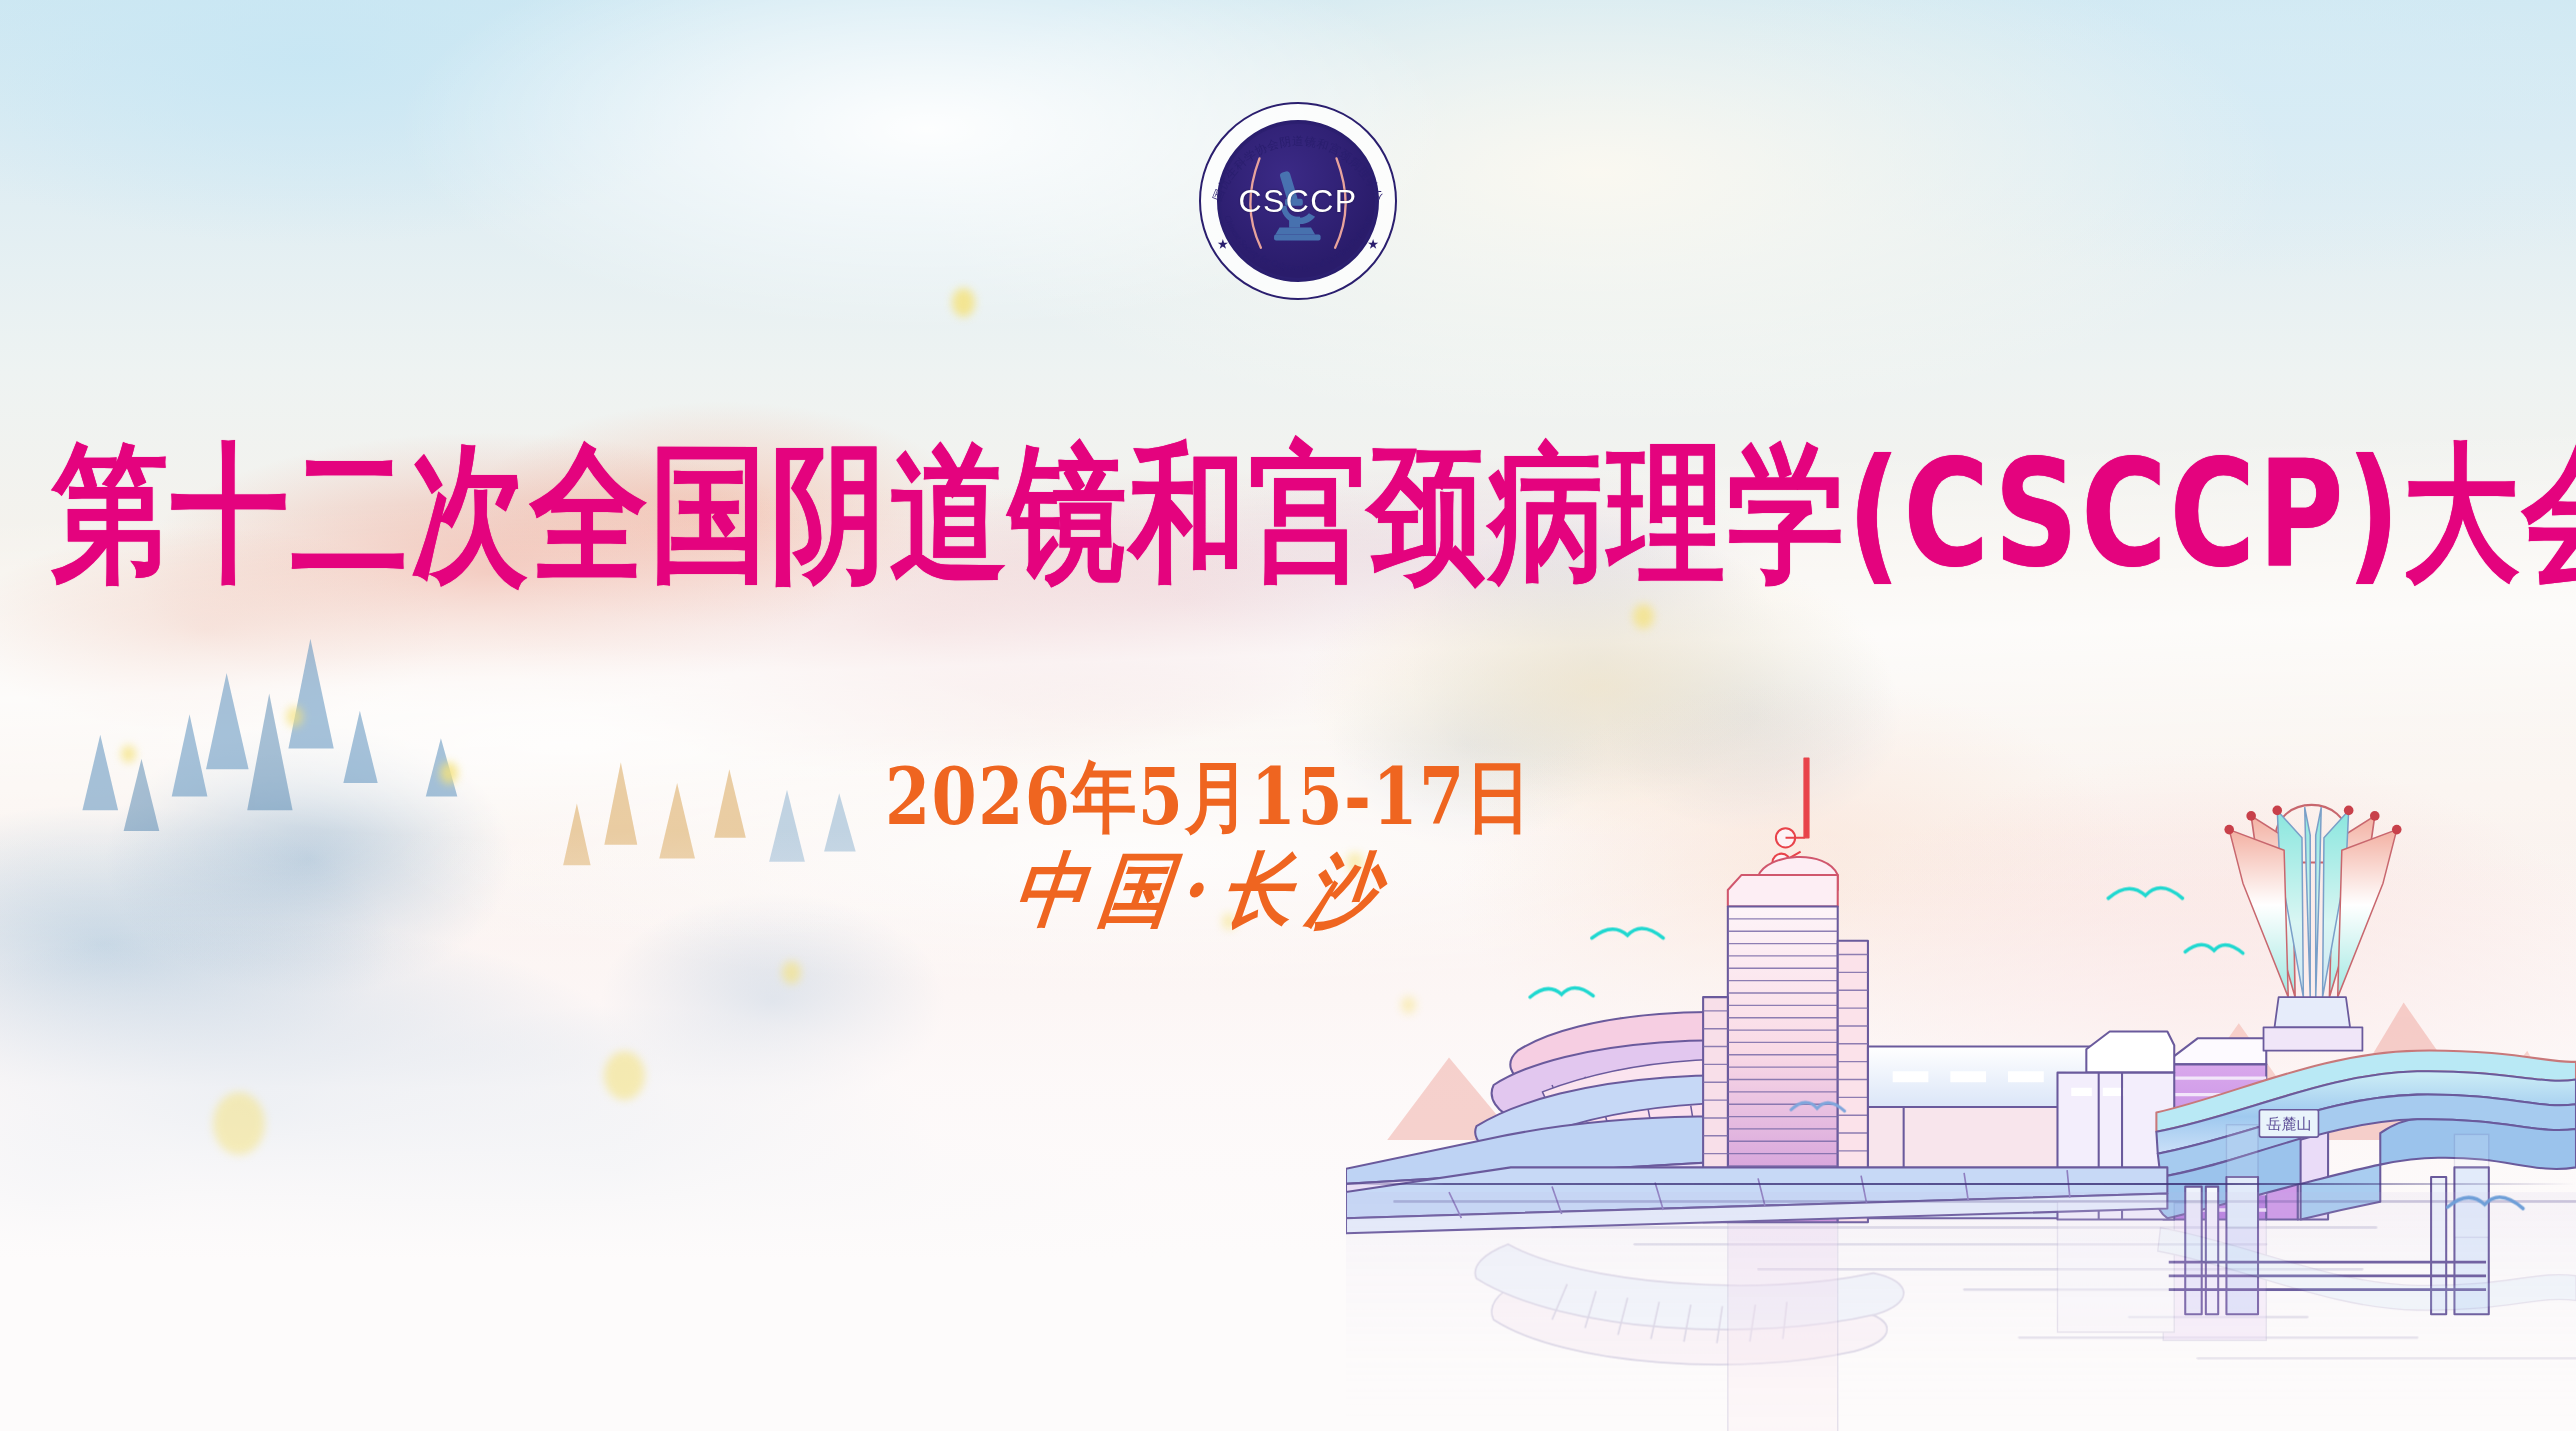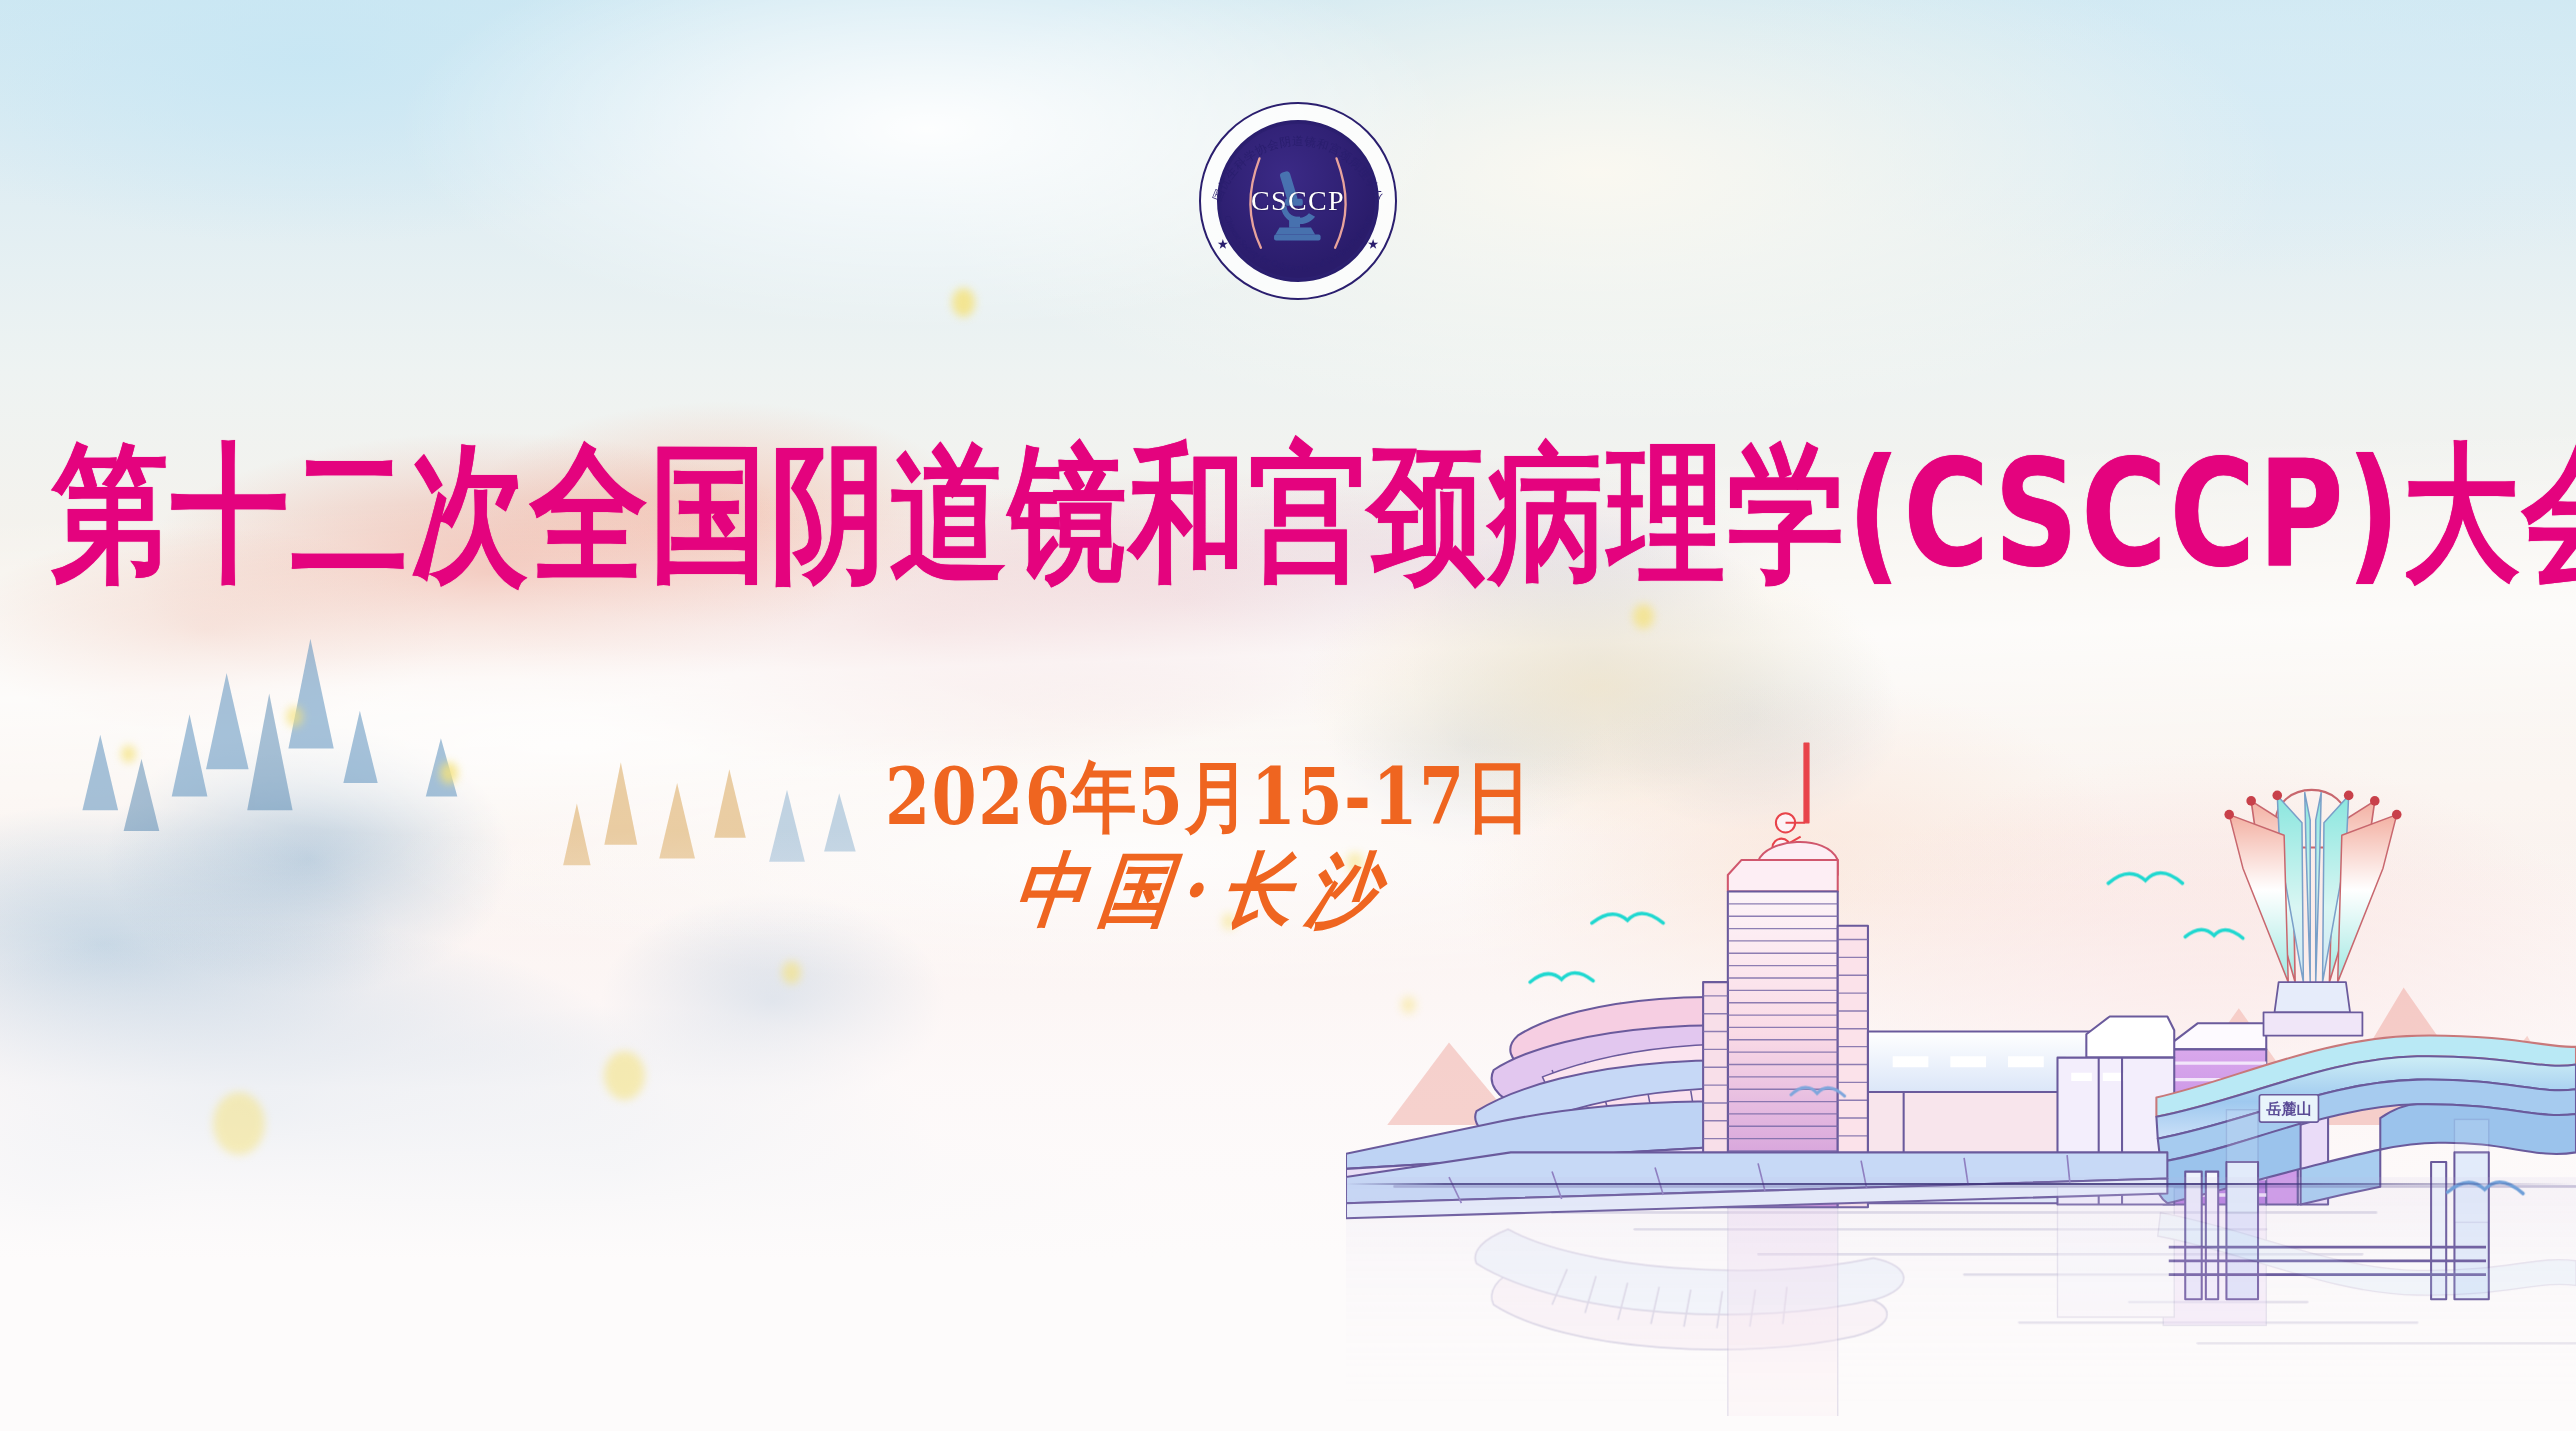--- a/index.html
+++ b/index.html
@@ -120,22 +120,22 @@
     background:radial-gradient(circle at 42% 34%, #3b2a86 0%, #2a1c6b 70%);
   }
   #logo .scope{
     position:absolute;left:50%;top:52%;transform:translate(-50%,-50%);
     width:89px;height:89px;z-index:3;opacity:.9;
   }
   #logo .curve{position:absolute;z-index:3;}
   #logo .csccp{
     position:absolute;left:0;right:0;top:50%;transform:translateY(-50%);
     text-align:center;color:#fff;z-index:5;
-    font-family:Liberation Serif, serif;
-    font-size:28px;letter-spacing:1.4px;font-weight:400;
+    font-family:Liberation Sans, sans-serif;
+    font-size:32px;letter-spacing:1.4px;font-weight:400;
     text-shadow:0 0 2.1px rgba(0,0,0,.35);
   }
   #logo .arc-cn,#logo .arc-en{position:absolute;inset:0;z-index:4;}
   #logo .star{position:absolute;color:#2a1e6e;font-size:11.7px;z-index:4;}
 
   
   #title{
     position:absolute;left:0;right:0;top:357px;
     text-align:center;
     color:#e4037e;
@@ -170,21 +170,21 @@
     font-weight:700;
     font-style:italic;
     font-size:71px;line-height:1;
     letter-spacing:13.7px;
     white-space:nowrap;
     transform:skewX(-7deg) scaleY(1.14);
     transform-origin:center top;
   }
 
   
-  #city{position:absolute;left:1346px;top:713px;width:1230px;height:703px;font-weight:bold;}
+  #city{position:absolute;left:1346px;top:728px;width:1230px;height:703px;}
   #city svg{display:block;width:100%;height:100%;}
 
   
   #waterline{
     position:absolute;left:1346px;top:1183px;width:1230px;height:2.1px;
     background:linear-gradient(90deg, rgba(60,50,120,0) 0%, rgba(60,50,120,.75) 8%, rgba(60,50,120,.85) 70%, rgba(60,50,120,0) 100%);
   }
 </style>
 </head>
 <body>

